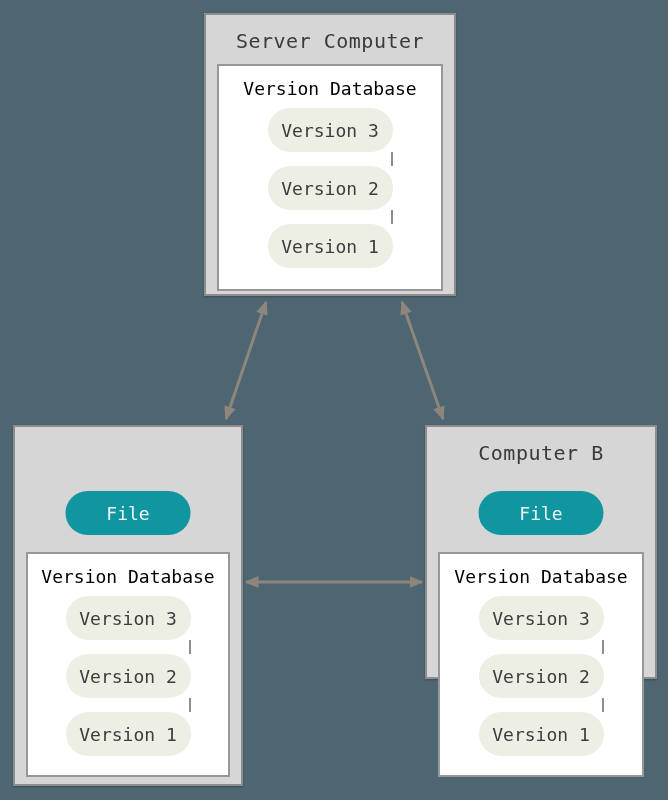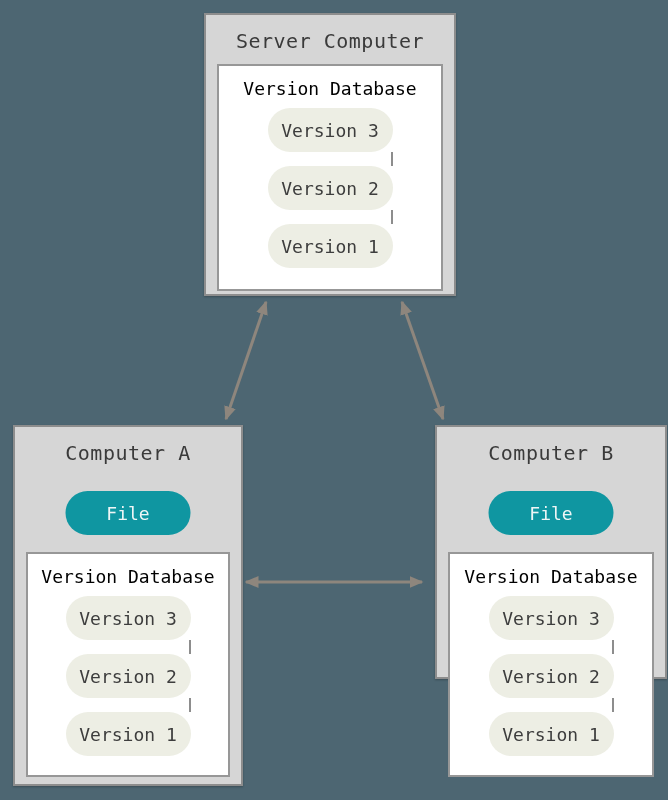--- a/index.html
+++ b/index.html
@@ -19,21 +19,21 @@
   }
   .machine {
     position: absolute;
     background: #d6d6d6;
     border: 2px solid #8d8d8d;
     box-sizing: border-box;
     box-shadow: 0 1px 2px rgba(0,0,0,0.25);
   }
   .server   { left: 204px; top: 13px;  width: 252px; height: 283px; }
   .client-a { left: 13px;  top: 425px; width: 230px; height: 361px; }
-  .client-b { left: 435px; top: 425px; width: 232px; height: 254px; }
+  .client-b { left: 425px; top: 425px; width: 232px; height: 254px; }
   .machine-title {
     position: absolute;
     top: 14px; left: 0;
     width: 100%;
     text-align: center;
     font-size: 20px;
     color: #3a3a3a;
     letter-spacing: 0.5px;
   }
   .db-panel {
@@ -122,21 +122,20 @@
         <div class="pill">Version 3</div>
         <div class="pill-connector"></div>
         <div class="pill">Version 2</div>
         <div class="pill-connector"></div>
         <div class="pill">Version 1</div>
       </div>
     </div>
   </div>
 
   <div class="machine client client-a">
-    <div class="machine-title">Computer A</div>
     <div class="file-pill">File</div>
     <div class="db-panel">
       <div class="db-title">Version Database</div>
       <div class="pills">
         <div class="pill">Version 3</div>
         <div class="pill-connector"></div>
         <div class="pill">Version 2</div>
         <div class="pill-connector"></div>
         <div class="pill">Version 1</div>
       </div>

